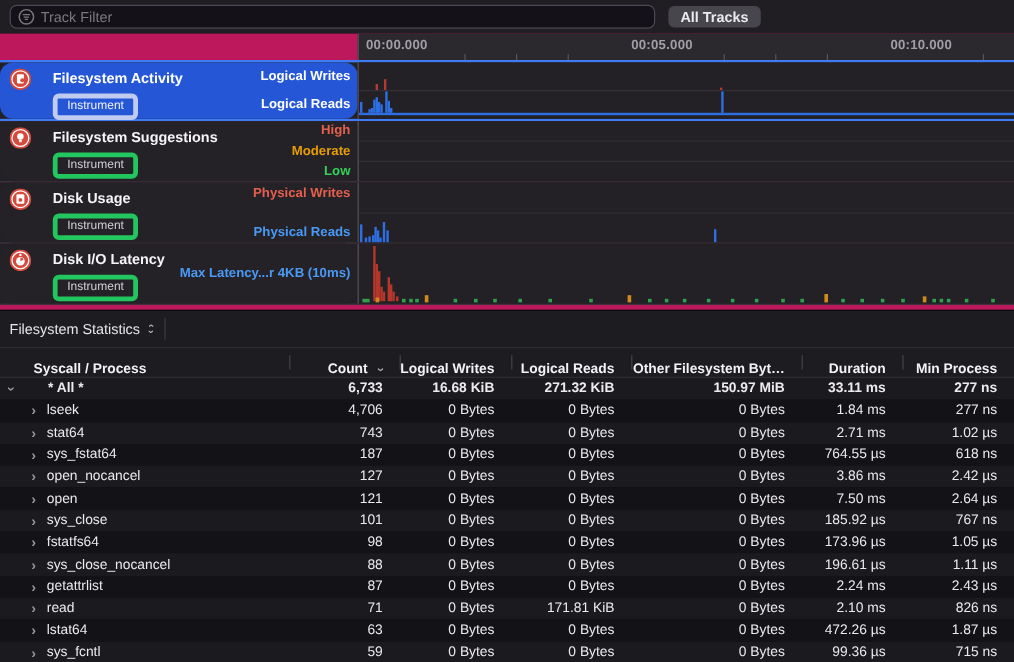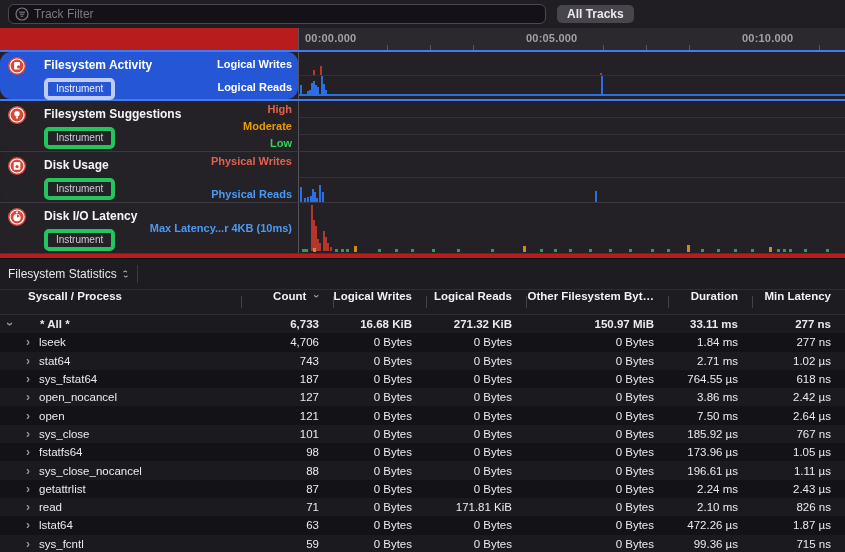--- a/index.html
+++ b/index.html
@@ -12,21 +12,21 @@
   .search-field { width:538px; height:20px; background:#141218; border:1px solid #4a4850; border-radius:6px;
     display:flex; align-items:center; padding:0 6px; }
   .search-field svg { flex:0 0 auto; margin-right:5px; }
   .search-field input { flex:1; background:transparent; border:none; outline:none; color:#d6d5da;
     font-size:12px; font-family:"Liberation Sans", sans-serif; }
   .search-field input::placeholder { color:#7b7980; }
   .all-tracks { margin-left:11px; height:18px; padding:0 10px; background:#48464d; color:#eceaf0;
     border:none; border-radius:5px; font-size:12px; font-weight:bold; font-family:"Liberation Sans", sans-serif; }
 
   
-  .mid { height:230px; position:relative; background:#b91c1c; flex:0 0 auto; }
+  .mid { height:230px; position:relative; background:#be185d; flex:0 0 auto; }
   .ruler { position:absolute; top:0; left:298px; right:0; height:22px; background:#2b292e;
     border-left:1px solid #55535a; }
   .ruler-label { position:absolute; top:4px; font-size:11px; color:#a39fa7; font-weight:bold; letter-spacing:.2px; }
   .ruler-tick { position:absolute; bottom:0; width:1px; height:5px; background:#56545a; }
 
   .rows { position:absolute; top:22px; left:0; right:0; }
   .track-row { height:51px; display:flex; border-bottom:1px solid #3b393f; background:#232126; }
   .track-row.selected { border-top:2px solid #3f7bf2; border-bottom:2px solid #3f7bf2; }
   .panel-cell { width:298px; flex:0 0 auto; position:relative; display:flex; padding:5px 0 0 8px; background:#242227;border-radius:11px; }
   .track-row.selected .panel-cell { background:#2456d5; }
@@ -53,21 +53,21 @@
   .selector { display:flex; align-items:center; gap:7px; color:#e7e6ea; font-size:12px; }
   .updown { display:flex; flex-direction:column; align-items:center; color:#b8b6bc; }
   .updown span { display:inline-block; font-size:9px; line-height:5px; font-weight:bold; }
   .updown .up { transform:rotate(-90deg); }
   .updown .down { transform:rotate(90deg); }
   .toolbar-divider { width:1px; height:18px; background:#3c3a41; margin-left:10px; }
 
   .thead, .tr { display:grid; grid-template-columns:241px 92px 93px 100px 142px 84px 93px; align-items:center; }
   .thead { height:26px; background:#1d1c21; border-top:1px solid #2e2d33; border-bottom:1px solid #2e2d33;
     flex:0 0 auto; color:#f2f1f4; font-size:11.5px; font-weight:bold; }
-  .th { position:relative; height:100%; display:flex; align-items:flex-start; }
+  .th { position:relative; height:100%; display:flex; align-items:flex-end; }
   .th.first { padding-left:28px; }
   .th.num { justify-content:flex-end; padding-right:14px; }
   .th + .th::before { content:''; position:absolute; left:0; top:6px; bottom:6px; width:1px; background:#45434a; }
   .sort-chev { display:inline-block; transform:rotate(90deg); color:#9d9ca2; font-size:11px; font-weight:bold; margin-left:9px; }
 
   .tbody { flex:1; overflow:hidden; }
   .tr { height:18.31px; font-size:11.5px; color:#eceaee; }
   .tr:nth-child(odd) { background:#1b1a1f; }
   .tr:nth-child(even) { background:#131216; }
   .tr.bold { font-weight:bold; }
@@ -286,21 +286,21 @@
         <div class="th num">
           <span>Logical Reads</span>
         </div>
         <div class="th num">
           <span>Other Filesystem Byt…</span>
         </div>
         <div class="th num">
           <span>Duration</span>
         </div>
         <div class="th num">
-          <span>Min Latency</span>
+          <span>Min Process</span>
         </div>
       </div>
     <div class="tbody" id="tbody">
         <div class="tr bold">
           <div class="name-cell root">
             <span class="exp open">›</span>
             <span>* All *</span>
           </div>
           <div class="cell-num">6,733</div>
           <div class="cell-num">16.68 KiB</div>

